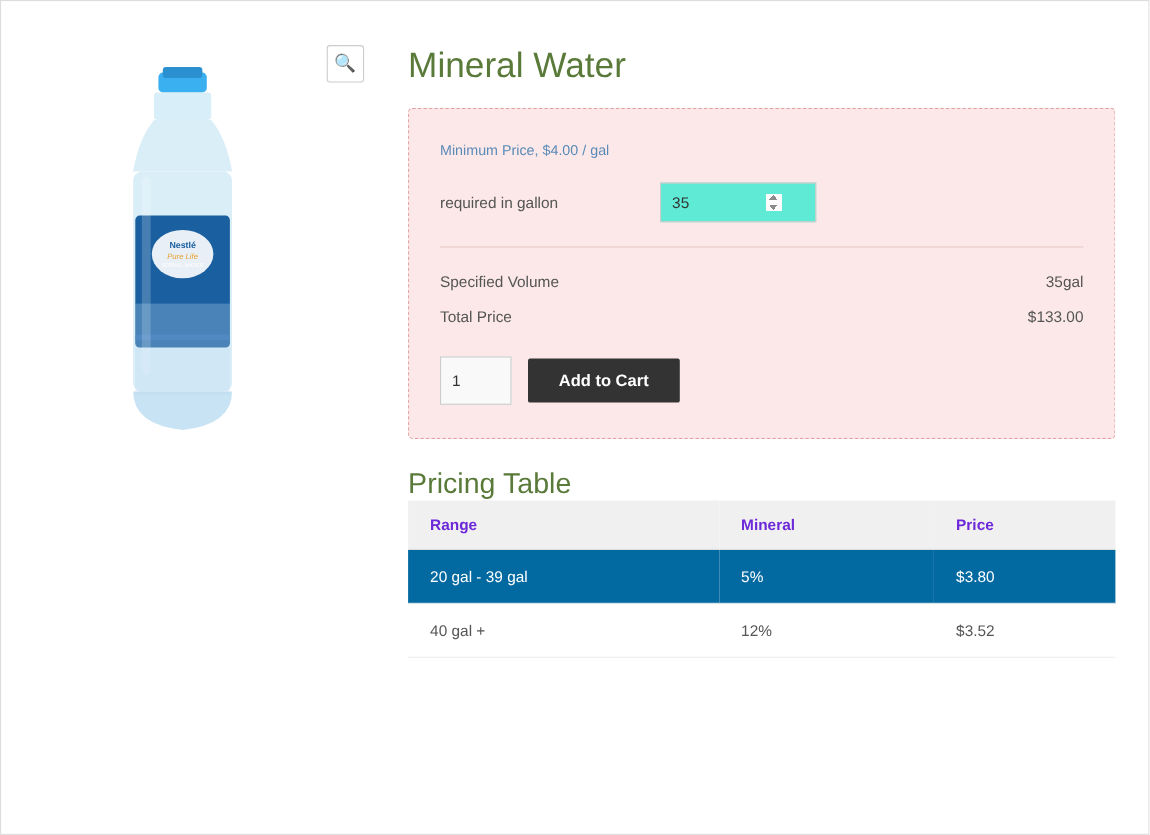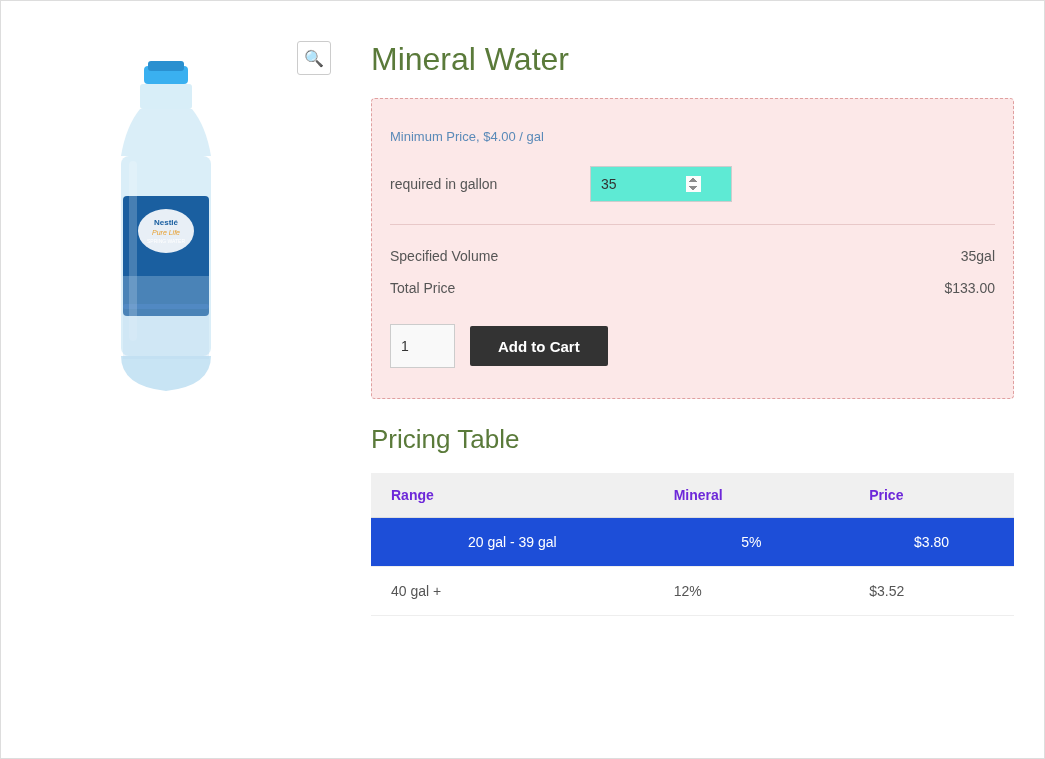--- a/index.html
+++ b/index.html
@@ -67,21 +67,21 @@
       font-size: 32px;
       font-weight: 300;
       color: #5a7a3a;
       margin-bottom: 20px;
     }
 
     .purchase-box {
       background: #fce8e8;
       border: 1.5px dashed #e0a0a0;
       border-radius: 4px;
-      padding: 30px 18px;
+      padding: 30px 28px;
       margin-bottom: 25px;
     }
 
     .min-price-note {
       color: #5a8ab8;
       font-size: 13px;
       margin-bottom: 22px;
     }
 
     .field-row {
@@ -179,21 +179,20 @@
     }
 
     .pricing-section {
       margin-top: 10px;
     }
 
     .pricing-title {
       font-size: 26px;
       font-weight: 300;
       color: #5a7a3a;
-      margin-bottom: 18px;
     }
 
     .pricing-table {
       width: 100%;
       border-collapse: collapse;
       font-size: 14px;
     }
 
     .pricing-table thead tr {
       background: #f0f0f0;
@@ -207,22 +206,21 @@
       border-bottom: 1px solid #ddd;
     }
 
     .pricing-table td {
       padding: 16px 20px;
       color: #555;
       border-bottom: 1px solid #eee;
     }
 
     .pricing-table tbody tr.active-row {
-      background: #1d4ed8;
-      text-align: center;
+      background: #0369a1;
     }
 
     .pricing-table tbody tr.active-row td {
       color: #fff;
     }
 
     .pricing-table tbody tr.normal-row {
       background: #fff;
     }
 

